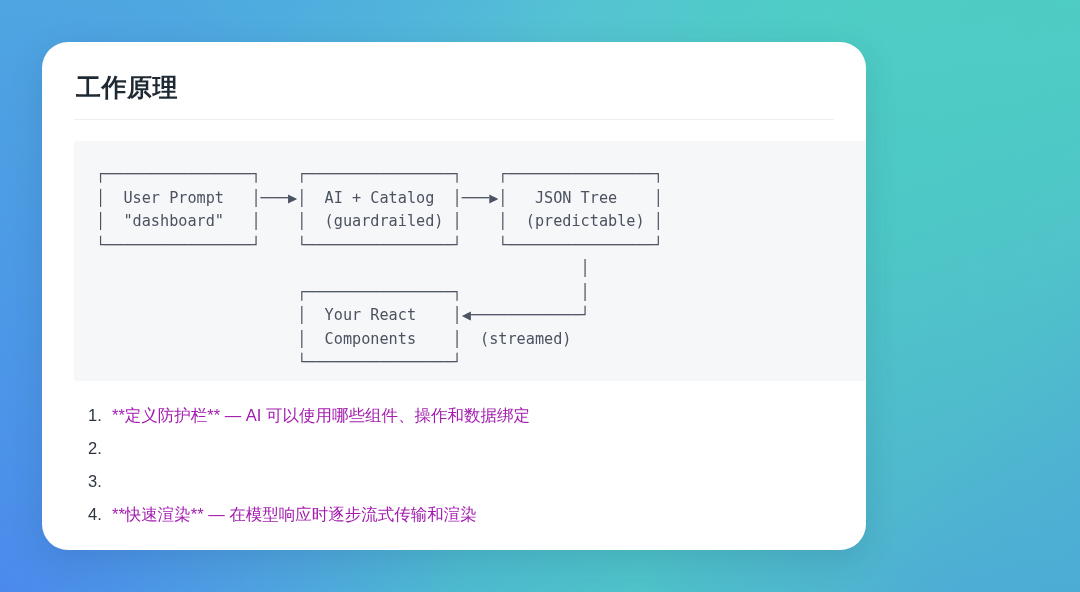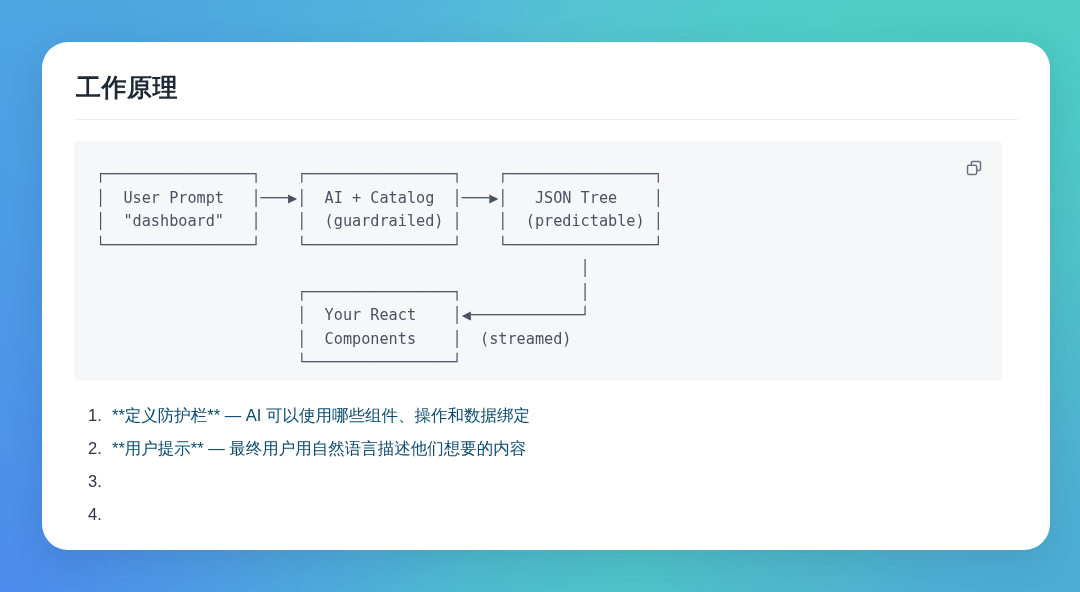--- a/index.html
+++ b/index.html
@@ -34,21 +34,21 @@
       radial-gradient(circle at 0% 0%, rgba(79,168,224,0.9) 0%, rgba(79,168,224,0) 45%),
       radial-gradient(circle at 100% 100%, rgba(77,178,208,0.85) 0%, rgba(77,178,208,0) 50%);
     pointer-events: none;
   }
 
   
   .card {
     position: absolute;
     left: 42px;
     top: 42px;
-    width: 1008px;
+    width: 824px;
     height: 508px;
     background: #ffffff;
     border-radius: 26px;
     box-shadow: 0 10px 34px rgba(20, 50, 80, 0.14);
     overflow: hidden;
   }
 
   .card-inner {
     padding: 30px 32px 0 32px;
     height: 100%;
@@ -123,21 +123,21 @@
   }
 
   .step-num {
     width: 24px;
     flex: 0 0 24px;
     color: #2e3440;
     font-size: 16.5px;
   }
 
   .step-text {
-    color: #0c4a6e;
+    color: #a21caf;
     white-space: pre;
   }
 </style>
 </head>
 <body>
 
 <div class="bg-overlay"></div>
 
 <div class="card">
   <div class="card-inner">
@@ -168,24 +168,24 @@
                       └────────────────┘</pre>
     </div>
 
     <ol class="steps">
       <li class="step-row">
         <span class="step-num">1.</span>
         <span class="step-text">**定义防护栏** — AI 可以使用哪些组件、操作和数据绑定</span>
       </li>
       <li class="step-row">
         <span class="step-num">2.</span>
-        <span class="step-text">**用户提示** — 最终用户用自然语言描述他们想要的内容</span>
       </li>
       <li class="step-row">
         <span class="step-num">3.</span>
       </li>
       <li class="step-row">
         <span class="step-num">4.</span>
+        <span class="step-text">**快速渲染** — 在模型响应时逐步流式传输和渲染</span>
       </li>
     </ol>
 
   </div>
 </div>
 
 </body></html>

